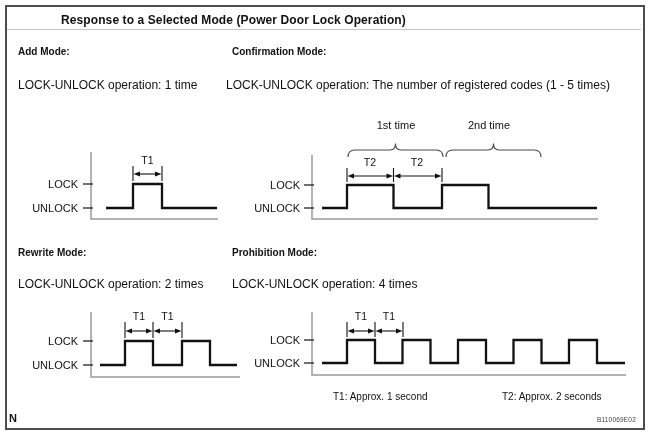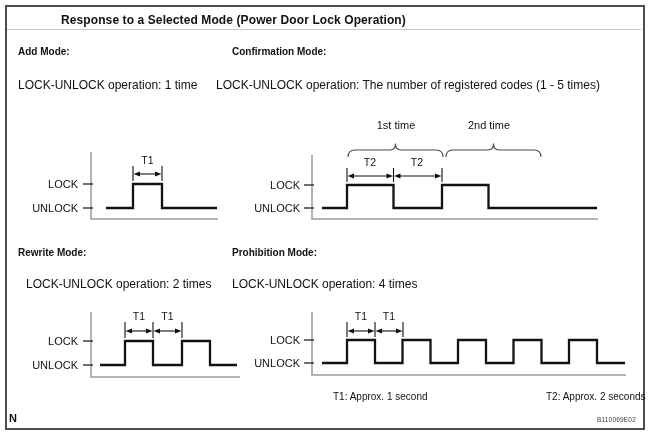--- a/index.html
+++ b/index.html
@@ -34,28 +34,28 @@
 <body>
 
 <div class="frame"></div>
 
 <div class="abs title" style="left:14px;top:13px;">Response to a Selected Mode (Power Door Lock Operation)</div>
 <div class="rule" style="left:7px;top:29px;width:634px;"></div>
 
 <div class="abs mode-heading" style="left:18px;top:46px;">Add Mode:</div>
 <div class="abs mode-op" style="left:18px;top:78px;">LOCK-UNLOCK operation: 1 time</div>
 <div class="abs mode-heading" style="left:232px;top:46px;">Confirmation Mode:</div>
-<div class="abs mode-op" style="left:216px;top:78px;">LOCK-UNLOCK operation: The number of registered codes (1 - 5 times)</div>
+<div class="abs mode-op" style="left:226px;top:78px;">LOCK-UNLOCK operation: The number of registered codes (1 - 5 times)</div>
 <div class="abs mode-heading" style="left:18px;top:247px;">Rewrite Mode:</div>
-<div class="abs mode-op" style="left:18px;top:277px;margin-left:8px;">LOCK-UNLOCK operation: 2 times</div>
+<div class="abs mode-op" style="left:18px;top:277px;">LOCK-UNLOCK operation: 2 times</div>
 <div class="abs mode-heading" style="left:232px;top:247px;">Prohibition Mode:</div>
 <div class="abs mode-op" style="left:232px;top:277px;">LOCK-UNLOCK operation: 4 times</div>
 
 <div class="abs note" style="left:333px;top:391px;">T1: Approx. 1 second</div>
-<div class="abs note" style="left:502px;top:391px;margin-left:44px;">T2: Approx. 2 seconds</div>
+<div class="abs note" style="left:502px;top:391px;">T2: Approx. 2 seconds</div>
 <div class="abs page-marker" style="left:9px;top:412px;">N</div>
 <div class="abs fig-code" style="right:14px;top:416px;">B110069E02</div>
 
 <svg class="layer" width="650" height="438" viewBox="0 0 650 438">
 
   <g>
     <polyline class="axis" points="91,152 91,219 218,219"></polyline>
     <line class="tick" x1="83" y1="184" x2="93" y2="184"></line>
     <line class="tick" x1="83" y1="208" x2="93" y2="208"></line>
     <text class="svgtxt" x="78" y="188" text-anchor="end">LOCK</text>

